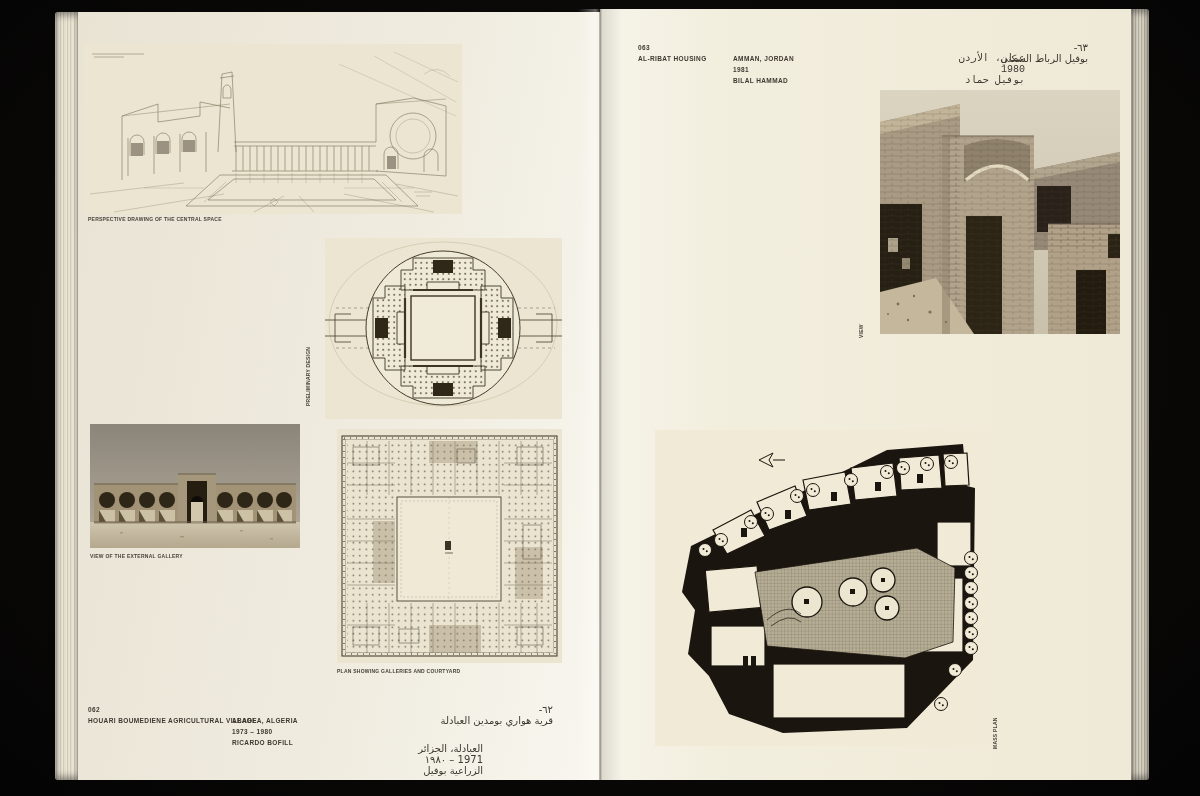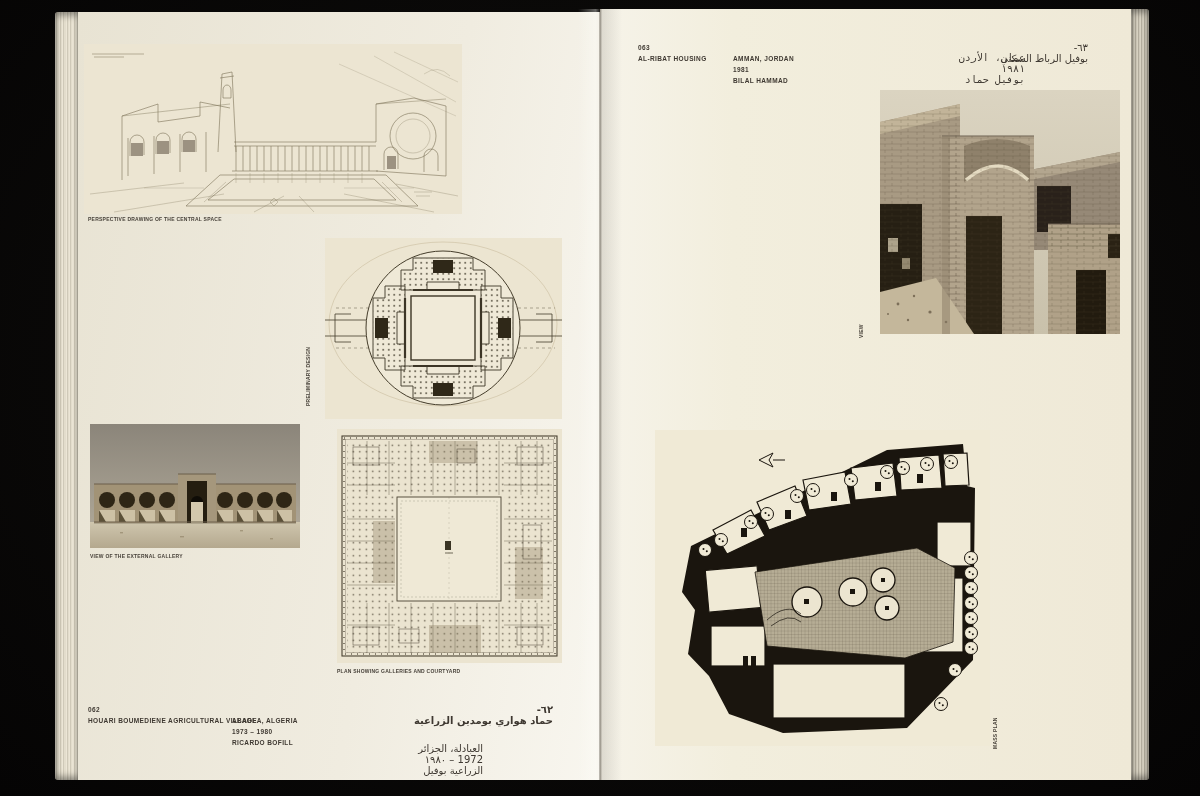--- a/index.html
+++ b/index.html
@@ -220,43 +220,43 @@
       <div>062</div>
       <div>HOUARI BOUMEDIENE AGRICULTURAL VILLAGE</div>
     </div>
     <div class="meta" style="left:154px;top:703px;">
       <div>ABADLA, ALGERIA</div>
       <div>1973 – 1980</div>
       <div>RICARDO BOFILL</div>
     </div>
     <div class="ar" style="right:117px;top:703px;margin-top:28px;">
       <div>العبادلة، الجزائر</div>
-      <div>1972 – ١٩٨٠</div>
+      <div>1971 – ١٩٨٠</div>
       <div>الزراعية بوفيل</div>
     </div>
-    <div class="ar" style="right:47px;top:692px;font-weight:bold;">
+    <div class="ar" style="right:47px;top:692px;">
       <div>٦٢-</div>
-      <div>حماد هواري بومدين الزراعية</div>
+      <div>قرية هواري بومدين العبادلة</div>
     </div>
   </div>
 
   <div class="page right">
 
     <div class="meta" style="left:38px;top:33px;">
       <div>063</div>
       <div>AL-RIBAT HOUSING</div>
     </div>
     <div class="meta" style="left:133px;top:44px;">
       <div>AMMAN, JORDAN</div>
       <div>1981</div>
       <div>BILAL HAMMAD</div>
     </div>
     <div class="ar" style="right:106px;top:44px;font-family:Liberation Mono, monospace;">
       <div>عمان، الأردن</div>
-      <div>١٩٨١</div>
+      <div>1980</div>
       <div>بوفيل حماد</div>
     </div>
     <div class="ar" style="right:43px;top:33px;">
       <div>٦٣-</div>
       <div>بوفيل الرباط السكني</div>
     </div>
 
     <div class="fig" style="left:280px;top:81px;width:240px;height:244px;">
       <svg viewBox="0 0 240 244" preserveAspectRatio="none">
         <defs>

